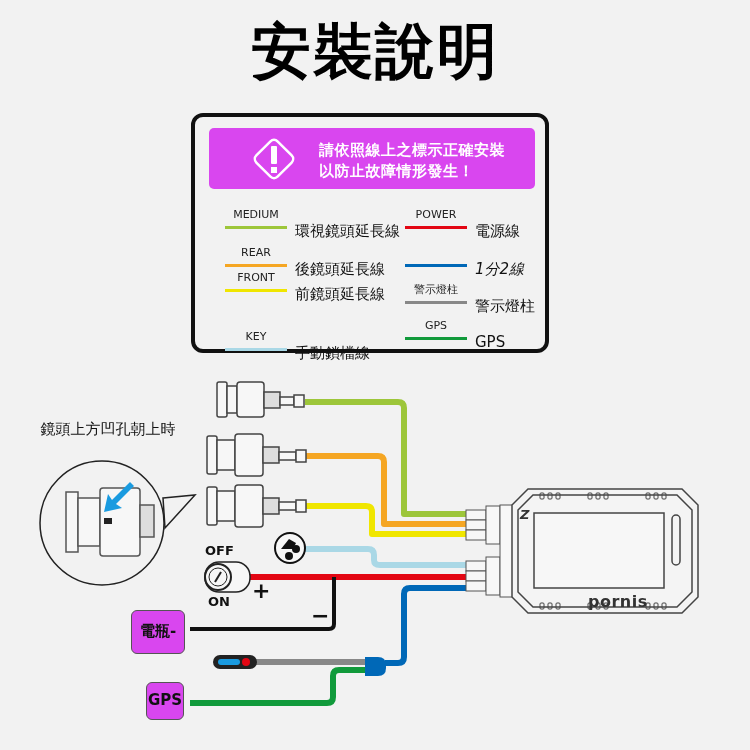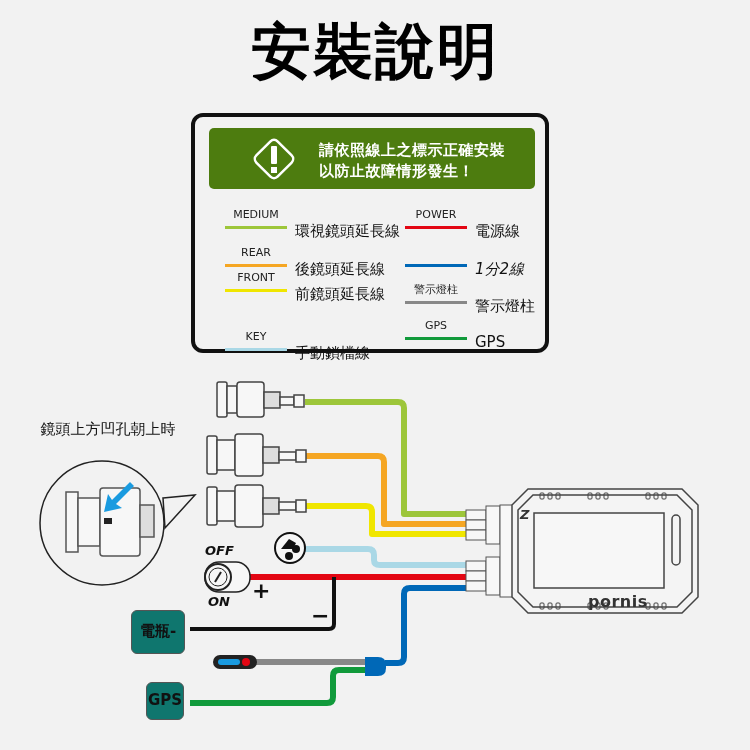--- a/index.html
+++ b/index.html
@@ -14,44 +14,44 @@
     text-align: center; font-size: 60px; font-weight: bold; color: #000;
     letter-spacing: 2px; line-height: 1; font-family: Liberation Serif, serif;
   }
   .legend-box {
     position: absolute; left: 191px; top: 113px; width: 358px; height: 240px;
     border: 4px solid #111; border-radius: 12px; background: #f2f2f2;
     box-sizing: border-box;
   }
   .warn-banner {
     position: absolute; left: 14px; top: 11px; width: 326px; height: 61px;
-    background: #4d7c0f; border-radius: 5px;
+    background: #d946ef; border-radius: 5px;
   }
   .warn-icon { position: absolute; left: 40px; top: 6px; width: 50px; height: 50px; }
   .warn-text {
     position: absolute; left: 110px; top: 12px; color: #fff; font-size: 15px;
     line-height: 21px; font-weight: bold; letter-spacing: 0.5px;
   }
   .leg-item { position: absolute; width: 170px; height: 30px; }
   .leg-tag {
     position: absolute; left: 0; top: 0; width: 62px; text-align: center;
     font-size: 11px; color: #222; line-height: 12px;
   }
   .leg-line { position: absolute; left: 0; top: 17px; width: 62px; height: 3px; }
   .leg-desc { position: absolute; left: 70px; top: 7px; font-size: 15px; color: #111; white-space: nowrap; margin-top: 6px; }
   .diagram { position: absolute; left: 0; top: 0; width: 750px; height: 750px; }
   .lens-note {
     position: absolute; left: 28px; top: 420px; width: 160px;
     text-align: center; font-size: 15px; line-height: 19px; color: #111;
   }
   .label-box {
-    position: absolute; background: #0f766e; border: 1.5px solid #555; border-radius: 6px;
+    position: absolute; background: #d946ef; border: 1.5px solid #555; border-radius: 6px;
     font-size: 15px; font-weight: bold; color: #111; text-align: center; box-sizing: border-box;
   }
-  .sw-label { position: absolute; font-size: 13px; font-weight: bold; color: #111; font-style: italic; }
+  .sw-label { position: absolute; font-size: 13px; font-weight: bold; color: #111; }
   .sign { position: absolute; font-size: 22px; font-weight: bold; color: #111; line-height: 1; }
   .brand { position: absolute; font-size: 16px; font-weight: bold; color: #333; letter-spacing: 0.5px; }
 </style>
 </head>
 <body>
 
 <div class="title">安裝說明</div>
 
 <div class="legend-box">
   <div class="warn-banner">

